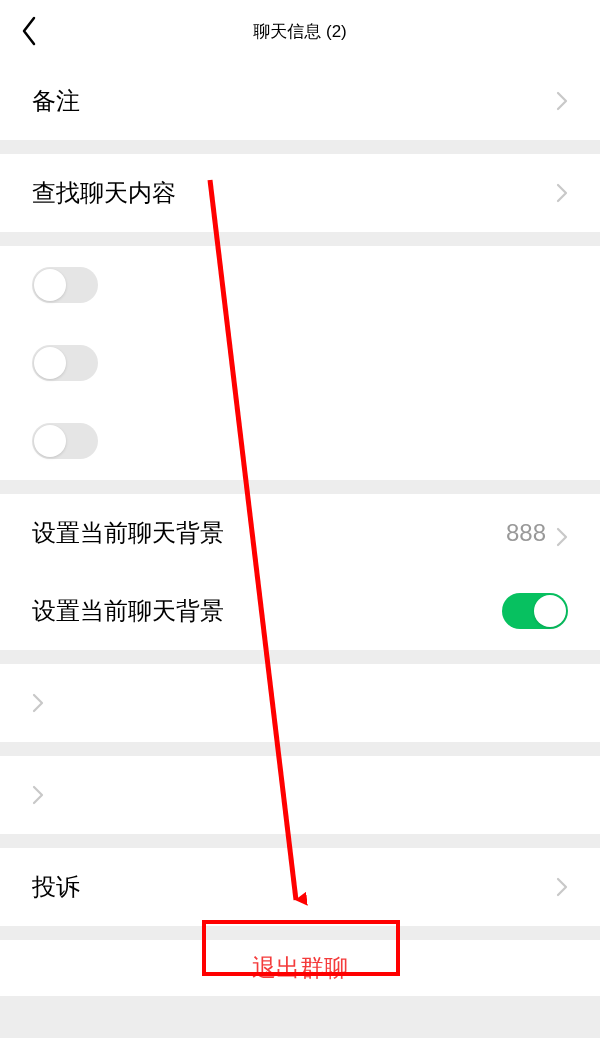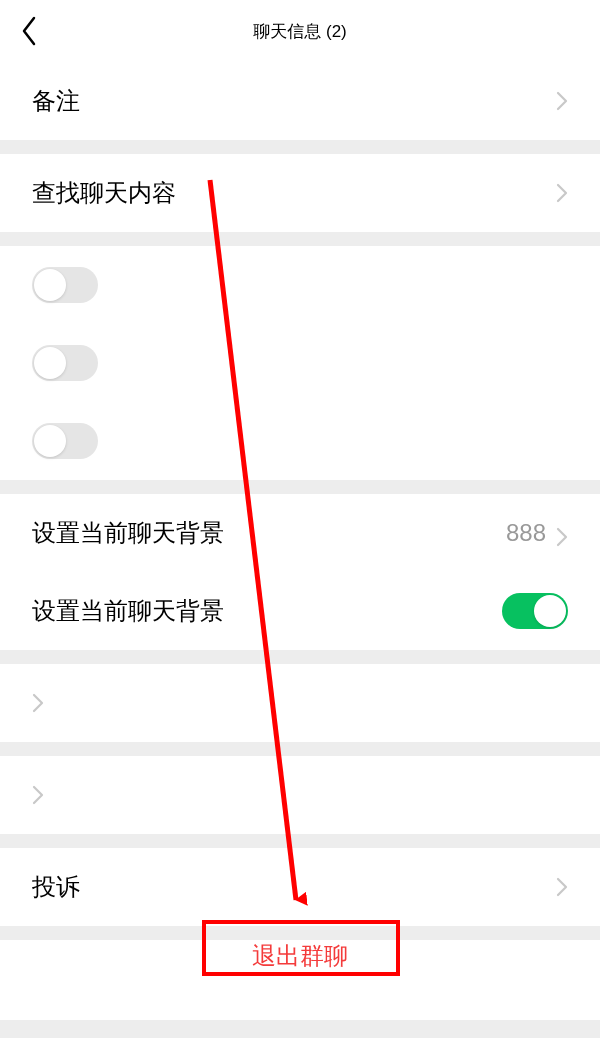--- a/index.html
+++ b/index.html
@@ -76,23 +76,23 @@
       border-radius: 50%;
       top: 2px;
       left: 2px;
       box-shadow: 0 1px 3px rgba(0,0,0,.15);
       transition: left .2s;
     }
     .toggle.on { background: #07c160; }
     .toggle.on .knob { left: 32px; }
     .quit-row {
       background: #fff;
-      height: 80px;
-      display: flex;
-      align-items: flex-start;
+      height: 56px;
+      display: flex;
+      align-items: center;
       justify-content: center;
     }
     .quit-label {
       font-size: 24px;
       color: #f43b3b;
     }
     
     .annotation {
       position: absolute;
       top: 0; left: 0;

